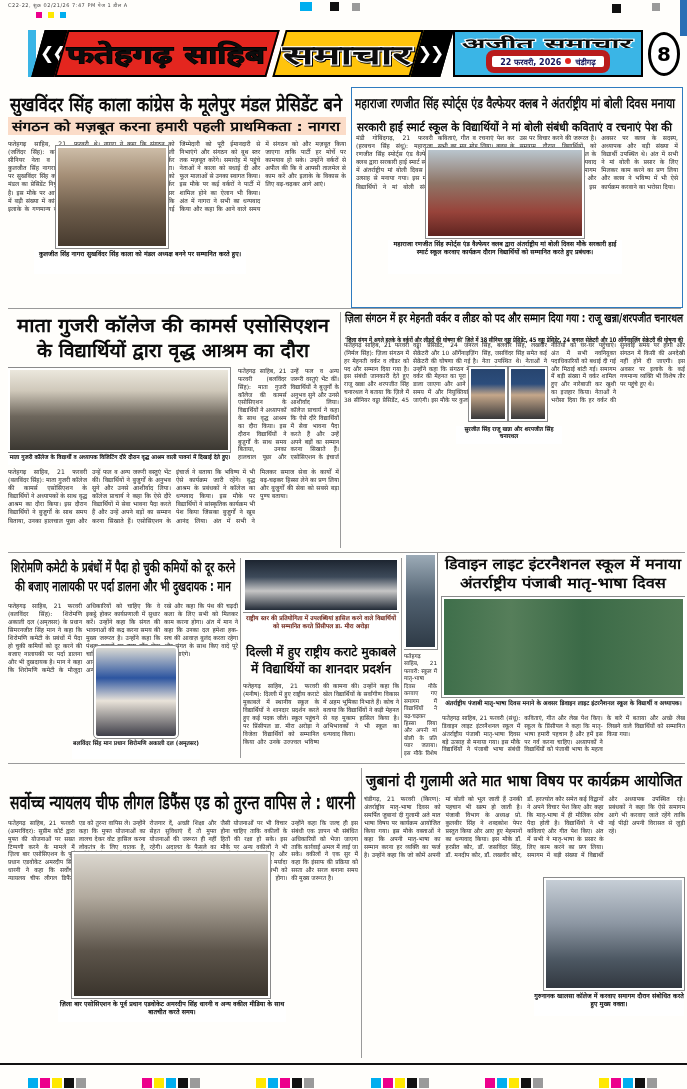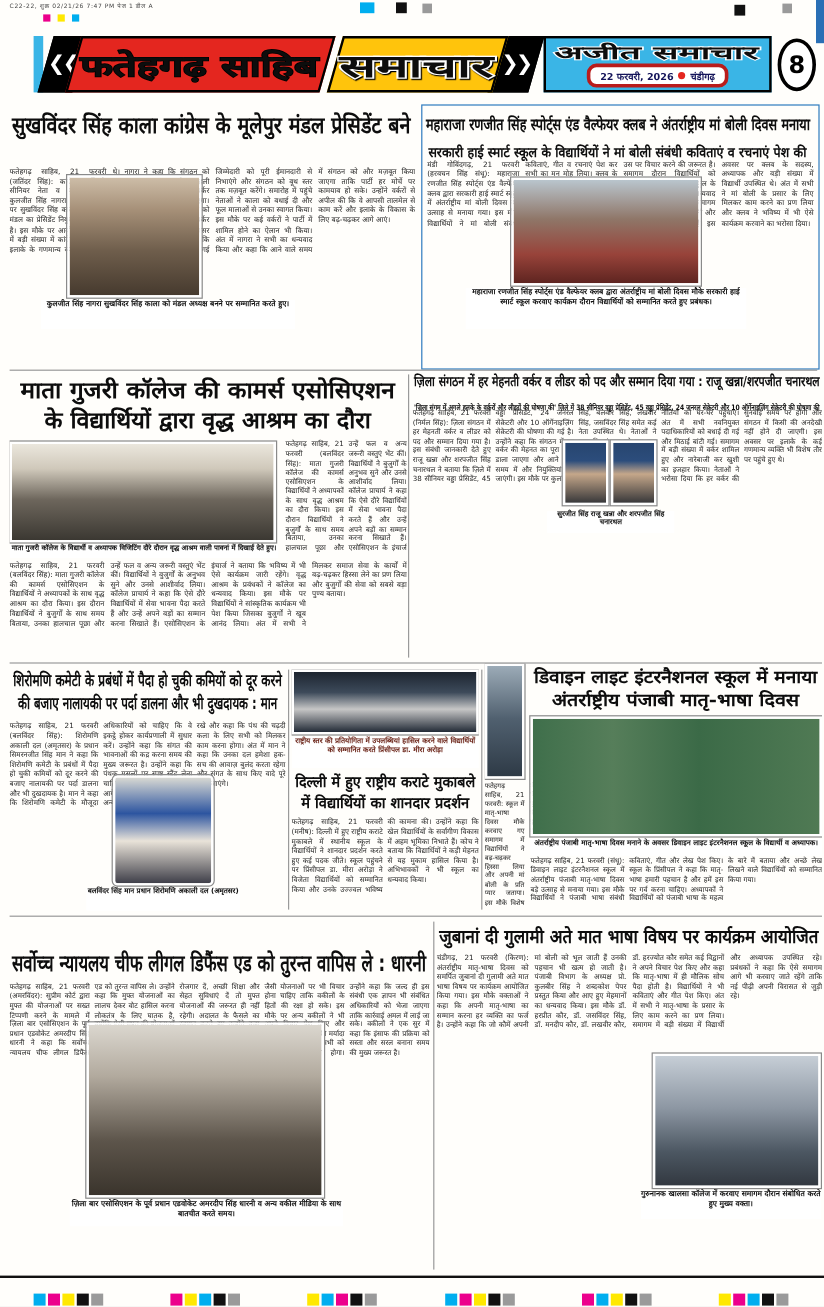--- a/index.html
+++ b/index.html
@@ -14,21 +14,21 @@
        text-align:center;color:#101010;}
   .pinkbar{background:#fbdcc8;}
   .divline{position:absolute;background:#9a9a9a;}
   .chip{display:inline-block;width:10px;height:10px;margin-right:2px;vertical-align:middle;}
   .c-c{background:#00aeef}.c-m{background:#ec008c}.c-y{background:#ffe800}
   .c-k{background:#111}.c-g{background:#9a9a9a}.c-b{background:#2a6fb5}
   .mh{position:absolute;left:28px;top:30px;width:652px;height:47px;display:flex;align-items:stretch;}
   .mh .seg{display:flex;align-items:center;justify-content:center;}
   .sk{transform:skewX(-16deg);border:2px solid #000;}
   .unsk{transform:skewX(16deg);display:flex;align-items:center;justify-content:center;width:100%;height:100%;}
-  .mh-pill{background:#fff;border:3px solid #b91c1c;border-radius:8px;height:15px;padding:0 8px;
+  .mh-pill{background:#fff;border:6px solid #b91c1c;border-radius:8px;height:15px;padding:0 8px;
            display:flex;align-items:center;gap:4px;font-size:8px;font-weight:bold;color:#14145a;}
   .reddot{width:6px;height:6px;border-radius:50%;background:#e4261f;display:inline-block;}
   .chev{color:#fff;font-size:17px;font-weight:bold;letter-spacing:-2px;line-height:1;}
   
   .ph1{background:linear-gradient(180deg,#cdbda8 0%,#a58f77 28%,#6f5e4c 62%,#463a2e 100%);}
   .ph2{background:linear-gradient(180deg,#b9c5cd 0%,#8f7668 38%,#98433a 72%,#5e2420 100%);}
   .ph3{background:linear-gradient(180deg,#ebe7dd 0%,#cfc8ba 26%,#6d665c 58%,#3b3832 100%);}
   .ph4{background:linear-gradient(180deg,#27456f 0%,#2c4d7c 30%,#c5a78a 52%,#38383a 100%);}
   .ph5{background:linear-gradient(180deg,#d9d9d3 0%,#2d55a0 34%,#e9e3d9 60%,#3f3f49 100%);}
   .ph6{background:linear-gradient(180deg,#1d2530 0%,#3d4a5a 34%,#c6c6c6 62%,#232b37 100%);}
@@ -92,20 +92,25 @@
     </div>
     <div class="seg" style="width:38px;height:38px;align-self:center;margin-left:5px;border:3px solid #000;border-radius:50%;background:#fff;font-weight:bold;font-size:20px">
       <span>8</span>
     </div>
   </div>
 
   <div class="art" style="left:8px;top:90px;width:338px;height:215px">
     <svg width="338" height="26">
       <text x="2" y="21" font-size="19" textLength="332" lengthAdjust="spacingAndGlyphs">सुखविंदर सिंह काला कांग्रेस के मूलेपुर मंडल प्रेसिडेंट बने</text>
     </svg>
+    <div class="pinkbar" style="position:absolute;left:0;top:27px;width:338px;height:18px">
+      <svg width="338" height="18">
+        <text x="4" y="14" font-size="13" textLength="328" lengthAdjust="spacingAndGlyphs">संगठन को मज़बूत करना हमारी पहली प्राथमिकता : नागरा</text>
+      </svg>
+    </div>
     <div class="bodycols" style="position:absolute;left:0;top:50px;width:338px;height:164px;column-count:4">फतेहगढ़ साहिब, 21 फरवरी (जतिंदर सिंह): कांग्रेस पार्टी के सीनियर नेता व पूर्व विधायक कुलजीत सिंह नागरा की सिफारिश पर सुखविंदर सिंह काला को मूलेपुर मंडल का प्रेसिडेंट नियुक्त किया गया है। इस मौके पर आयोजित समारोह में बड़ी संख्या में कांग्रेसी वर्कर और इलाके के गणमान्य व्यक्ति उपस्थित थे। नागरा ने कहा कि संगठन को मज़बूत करना हमारी पहली प्राथमिकता है और हर मेहनती वर्कर को पूरा मान-सम्मान दिया जाएगा। उन्होंने कहा कि पार्टी की नीतियों को घर-घर पहुंचाने के लिए सभी वर्कर दिन-रात मेहनत करेंगे। इस अवसर पर सुखविंदर सिंह काला ने कहा कि वह पार्टी हाईकमान द्वारा सौंपी गई जिम्मेदारी को पूरी ईमानदारी से निभाएंगे और संगठन को बूथ स्तर तक मज़बूत करेंगे। समारोह में पहुंचे नेताओं ने काला को बधाई दी और फूल मालाओं से उनका स्वागत किया। इस मौके पर कई वर्करों ने पार्टी में शामिल होने का ऐलान भी किया। अंत में नागरा ने सभी का धन्यवाद किया और कहा कि आने वाले समय में संगठन को और मज़बूत किया जाएगा ताकि पार्टी हर मोर्चे पर कामयाब हो सके। उन्होंने वर्करों से अपील की कि वे आपसी तालमेल से काम करें और इलाके के विकास के लिए बढ़-चढ़कर आगे आएं।</div>
     <div class="photo ph1" style="left:48px;top:56px;width:112px;height:102px"></div>
     <div class="cap" style="left:26px;top:160px;width:212px;height:24px">कुलजीत सिंह नागरा सुखविंदर सिंह काला को मंडल अध्यक्ष बनने पर सम्मानित करते हुए।</div>
   </div>
 
   <div class="art" style="left:351px;top:87px;width:330px;height:219px;border:1px solid #2e7bbf">
     <svg width="328" height="24" style="margin-top:2px">
       <text x="3" y="18" font-size="13.5" textLength="320" lengthAdjust="spacingAndGlyphs">महाराजा रणजीत सिंह स्पोर्ट्स एंड वैल्फेयर क्लब ने अंतर्राष्ट्रीय मां बोली दिवस मनाया</text>
     </svg>
     <svg width="328" height="17">

